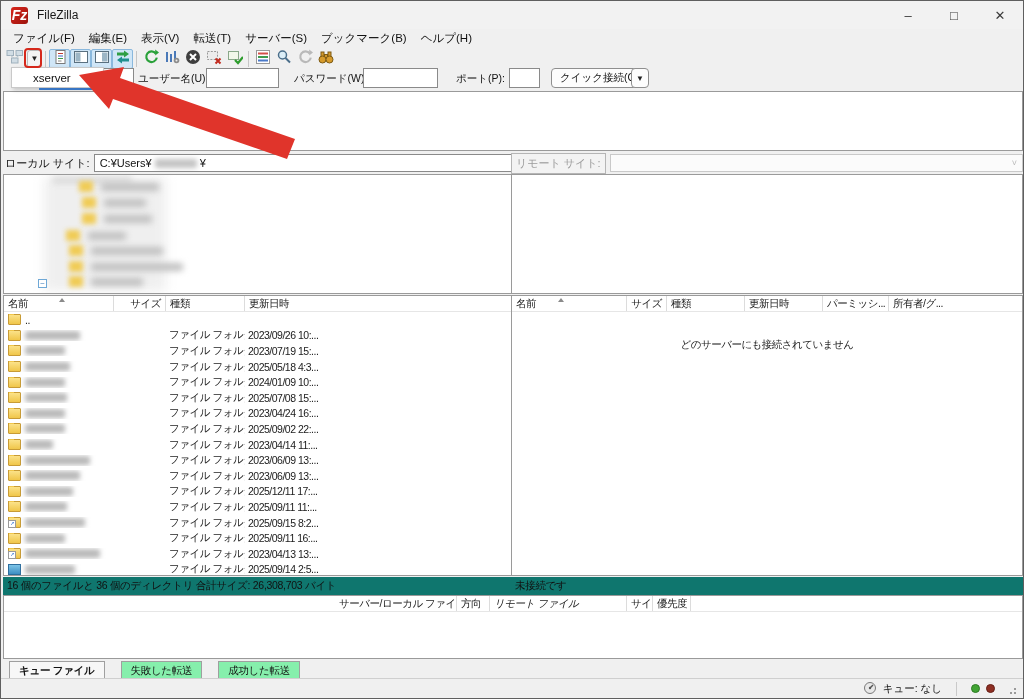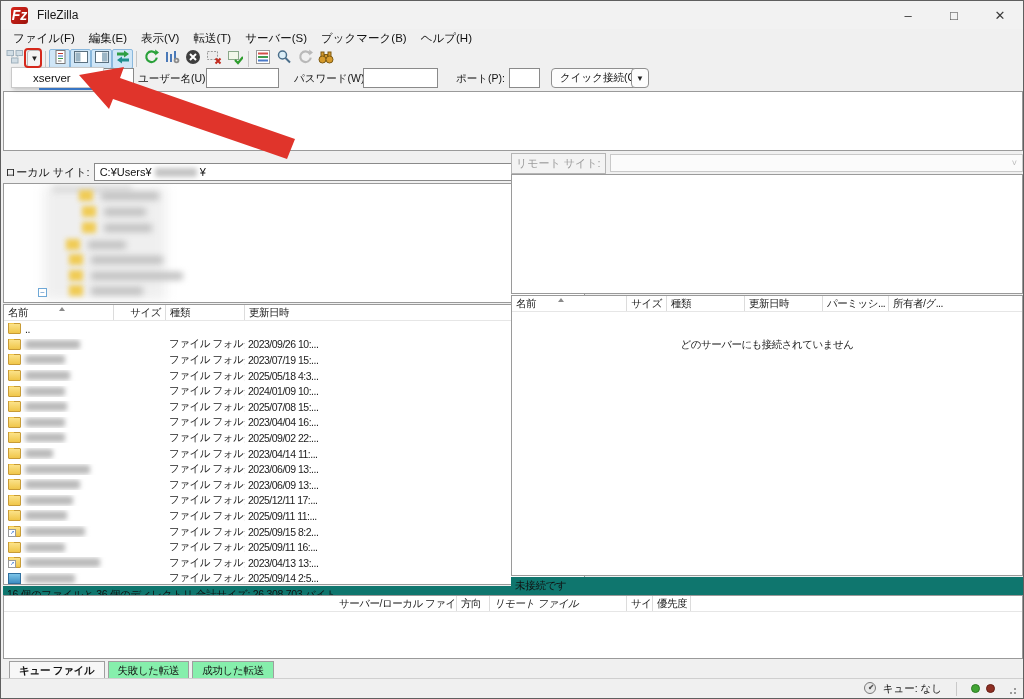--- a/index.html
+++ b/index.html
@@ -36,21 +36,21 @@
 
   
   .anno-box{position:absolute;left:23px;top:47px;width:18px;height:20px;border:2px solid #d5281b;border-radius:4px;z-index:9;}
   .anno-arrow{position:absolute;left:0;top:0;z-index:10;pointer-events:none;}
 
   
   .log{position:absolute;left:2px;top:90px;width:1020px;height:60px;background:#fff;border:1px solid #9a9a9a;}
 
   
   .pane{position:absolute;top:152px;display:flex;flex-direction:column;}
-  .pane.local{left:2px;width:582px;margin-top:9px;}
+  .pane.local{left:2px;width:582px;}
   .pane.remote{left:510px;width:512px;}
   .site-row{height:20px;display:flex;align-items:center;font-size:11px;gap:4px;color:#111;}
   .site-combo{flex:1;height:18px;background:#fff;border:1px solid #8a8a8a;display:flex;align-items:center;padding:0 5px;position:relative;overflow:hidden;}
   .combo-chevron{margin-left:auto;color:#666;font-size:9px;}
   .site-combo.disabled{background:#fbfbfb;border-color:#c9c9c9;color:#9b9b9b;}
   .remote-label-box{border:1px solid #b5b5b5;background:#f3f3f3;color:#9b9b9b;padding:2px 4px;white-space:nowrap;}
   .local-label{white-space:nowrap;padding-left:2px;}
   .pathblur{display:inline-block;width:42px;height:9px;background:#c4c4c4;border-radius:2px;filter:blur(2.5px);margin:0 3px;}
 
   .treebox{height:120px;margin-top:1px;background:#fff;border:1px solid #9a9a9a;position:relative;overflow:hidden;}
@@ -79,21 +79,21 @@
   .fi.folder::before{content:"";position:absolute;top:-3px;left:-1px;width:5px;height:2px;background:#f0c64a;border:1px solid #c89b35;border-bottom:none;border-radius:1px 1px 0 0;}
   .fi.shortcut::after{content:"↗";position:absolute;left:-1px;bottom:-1px;width:6px;height:6px;background:#fff;border:1px solid #9a9a9a;font-size:5px;line-height:5px;color:#2a6fd4;text-align:center;}
   .fi.fileblue{background:linear-gradient(180deg,#7cc4e8,#3e8ec2);border:1px solid #2d6e9e;}
   .nameblur{height:9px;background:#b9b9b9;border-radius:2px;filter:blur(2.5px);}
   .list-thumb{position:absolute;right:2px;top:13px;width:4px;height:78px;background:#9f9f9f;border-radius:2px;}
   .empty-msg{text-align:center;margin-top:26px;font-size:10.5px;color:#1c1c1c;letter-spacing:-.5px;}
   .pane-status{height:18px;margin-top:1px;background:#0f766e;display:flex;align-items:center;font-size:10.5px;color:#111;padding-left:4px;letter-spacing:-.3px;}
 
   
   .queue{position:absolute;left:2px;top:594px;width:1020px;height:64px;background:#fff;border:1px solid #9a9a9a;display:flex;flex-direction:column;}
-  .tabs{position:absolute;left:2px;top:660px;height:19px;display:flex;gap:3px;padding-left:6px;font-size:10.5px;align-items:stretch;}
+  .tabs{position:absolute;left:2px;top:660px;height:19px;display:flex;gap:16px;padding-left:6px;font-size:10.5px;align-items:stretch;}
   .tab{border:1px solid #9f9f9f;background:#86efac;padding:2px 9px 0;letter-spacing:-.3px;color:#111;}
   .tab.active{background:#f7f7f7;font-weight:bold;}
 
   
   .statusbar{position:absolute;left:0;bottom:0;width:100%;height:20px;border-top:1px solid #cfcfcf;background:#f0f0f0;display:flex;align-items:center;font-size:10.5px;color:#111;}
   .sb-right{margin-left:auto;display:flex;align-items:center;gap:6px;padding-right:4px;}
   .sb-sep{width:1px;height:14px;background:#c9c9c9;margin:0 8px;}
   .dot{width:9px;height:9px;border-radius:50%;display:inline-block;}
   .dot.green{background:#41a434;border:1px solid #2d7a24;}
   .dot.red{background:#8e2f23;border:1px solid #661f16;}
@@ -348,21 +348,21 @@
             <span class="cell c-type">ファイル フォルダー</span>
             <span class="cell c-date">2025/07/08 15:...</span>
           </div>
           <div class="frow">
             <span class="cell c-name">
               <span class="fi folder"></span>
               <span class="nameblur" style="width: 40px;"></span>
             </span>
             <span class="cell c-size"></span>
             <span class="cell c-type">ファイル フォルダー</span>
-            <span class="cell c-date">2023/04/04 16:...</span>
+            <span class="cell c-date">2023/04/24 16:...</span>
           </div>
           <div class="frow">
             <span class="cell c-name">
               <span class="fi folder"></span>
               <span class="nameblur" style="width: 40px;"></span>
             </span>
             <span class="cell c-size"></span>
             <span class="cell c-type">ファイル フォルダー</span>
             <span class="cell c-date">2025/09/02 22:...</span>
           </div>

